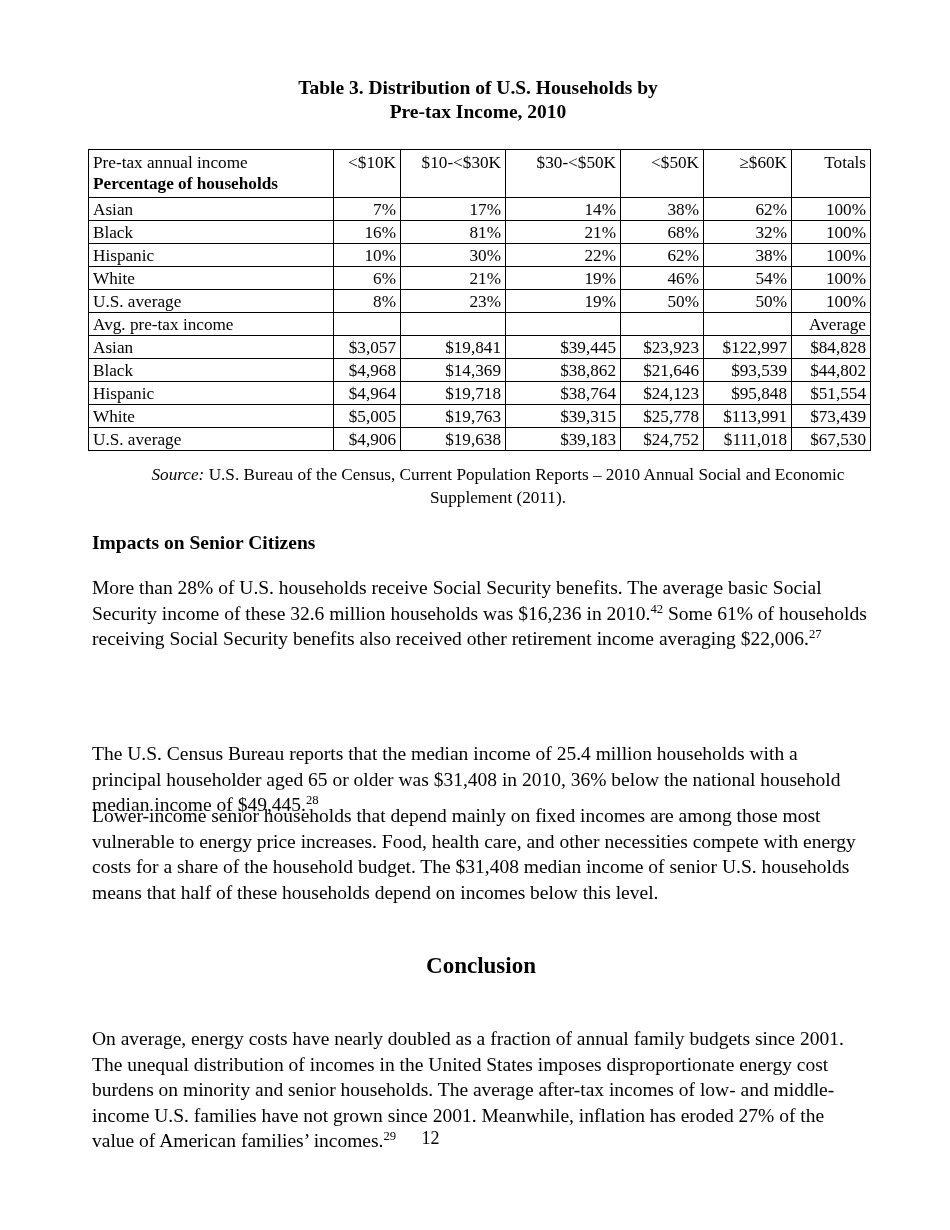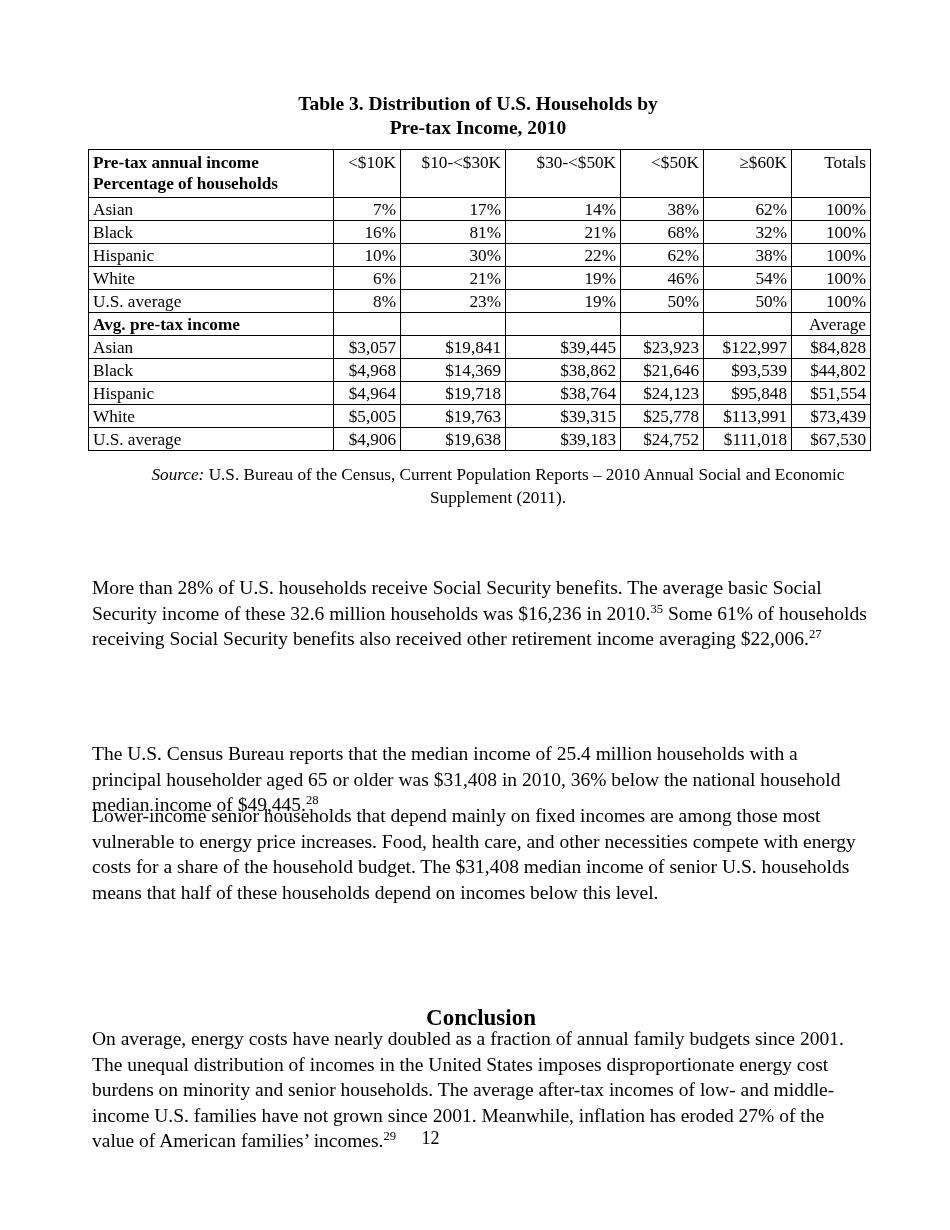--- a/index.html
+++ b/index.html
@@ -19,21 +19,21 @@
     position: absolute;
     left: 0; top: 0;
     width: 950px;
     height: 1230px;
   }
 
   
   .table-title {
     position: absolute;
     left: 88px;
-    top: 92px;
+    top: 76px;
     width: 780px;
     text-align: center;
     font-weight: bold;
     font-size: 19.5px;
     line-height: 24px;
   }
 
   
   .data-table-wrap {
     position: absolute;
@@ -51,37 +51,37 @@
     border: 1px solid #000000;
     padding: 0 4px;
     height: 22px;
     line-height: 21px;
     vertical-align: middle;
     white-space: nowrap;
     overflow: hidden;
   }
   td.c-label   { text-align: left;  }
   td.c-num     { text-align: right; }
-  td.bold      { font-weight: bold; margin-left: 34px; }
+  td.bold      { font-weight: normal; margin-left: 34px; }
 
   
   col.col-label  { width: 245px; }
   col.col-1      { width: 67px;  }
   col.col-2      { width: 105px; }
   col.col-3      { width: 115px; }
   col.col-4      { width: 83px;  }
   col.col-5      { width: 88px;  }
   col.col-6      { width: 79px;  }
 
   tr.head-row td {
     height: 45px;
     vertical-align: top;
     padding-top: 2px;
   }
-  .head-line1 { display: block; font-weight: bold; }
+  .head-line1 { display: block; font-weight: normal; }
   .head-line2 { display: block; font-weight: bold; }
   tr.head-row td.c-num { vertical-align: top; }
 
   
   .source-note {
     position: absolute;
     left: 148px;
     top: 463px;
     width: 700px;
     font-size: 17.2px;
@@ -270,34 +270,37 @@
           <td class="c-num">$67,530</td>
         </tr>
       </tbody>
     </table>
   </div>
 
   <div class="source-note">
     <span class="src-lead">Source:</span><span> U.S. Bureau of the Census, Current Population Reports – 2010 Annual Social and Economic Supplement (2011).</span>
   </div>
 
+  <div class="body-block" style="top: 530px;">
+    <h2 class="section-heading">Impacts on Senior Citizens</h2>
+  </div>
 
   <div class="body-block" style="top: 575px;">
-    <p class="para"><span>More than 28% of U.S. households receive Social Security benefits. The average basic Social Security income of these 32.6 million households was $16,236 in 2010.</span><sup>35</sup><span>  Some 61% of households receiving Social Security benefits also received other retirement income averaging $22,006.</span><sup>27</sup></p>
+    <p class="para"><span>More than 28% of U.S. households receive Social Security benefits. The average basic Social Security income of these 32.6 million households was $16,236 in 2010.</span><sup>42</sup><span>  Some 61% of households receiving Social Security benefits also received other retirement income averaging $22,006.</span><sup>27</sup></p>
   </div>
 
   <div class="body-block" style="top: 741px;">
     <p class="para"><span>The U.S. Census Bureau reports that the median income of 25.4 million households with a principal householder aged 65 or older was $31,408 in 2010, 36% below the national household median income of $49,445.</span><sup>28</sup></p>
   </div>
 
   <div class="body-block" style="top: 803px;">
     <p class="para">Lower-income senior households that depend mainly on fixed incomes are among those most vulnerable to energy price increases. Food, health care, and other necessities compete with energy costs for a share of the household budget. The $31,408 median income of senior U.S. households means that half of these households depend on incomes below this level.</p>
   </div>
 
-  <div class="body-block" style="top: 1004px;">
+  <div class="body-block" style="top: 952px;">
     <h2 class="conclusion-heading">Conclusion</h2>
   </div>
 
   <div class="body-block" style="top: 1002px; margin-top: 24px;">
     <p class="para"><span>On average, energy costs have nearly doubled as a fraction of annual family budgets since 2001. The unequal distribution of incomes in the United States imposes disproportionate energy cost burdens on minority and senior households. The average after-tax incomes of low- and middle-income U.S. families have not grown since 2001. Meanwhile, inflation has eroded 27% of the value of American families’ incomes.</span><sup>29</sup></p>
   </div>
 
   <div class="page-number">12</div>
 
 </div>

